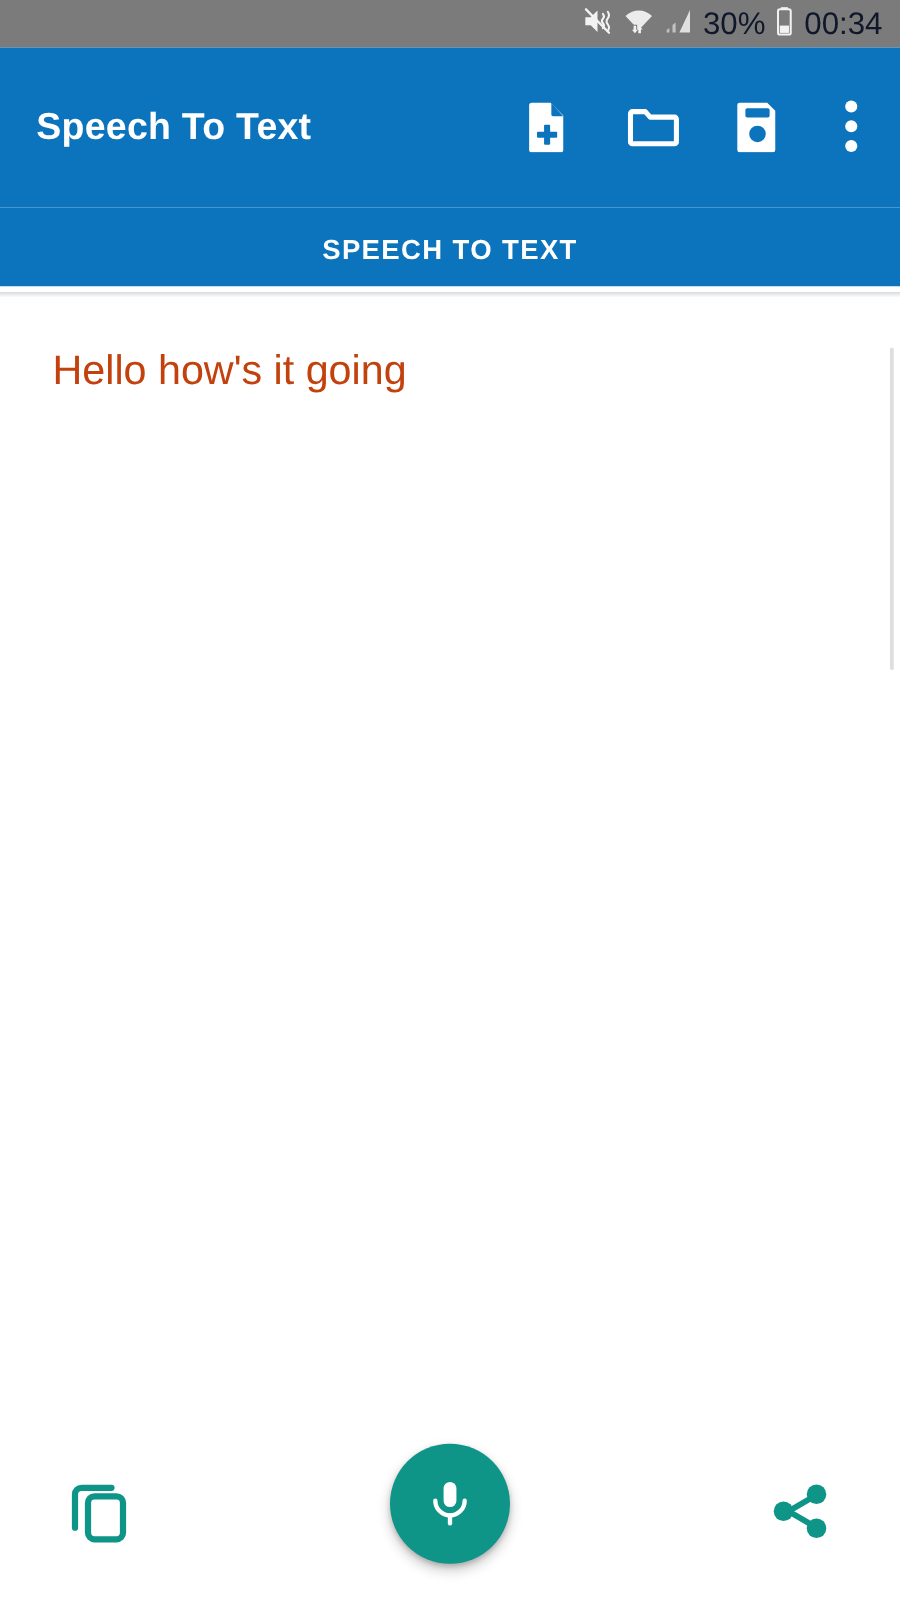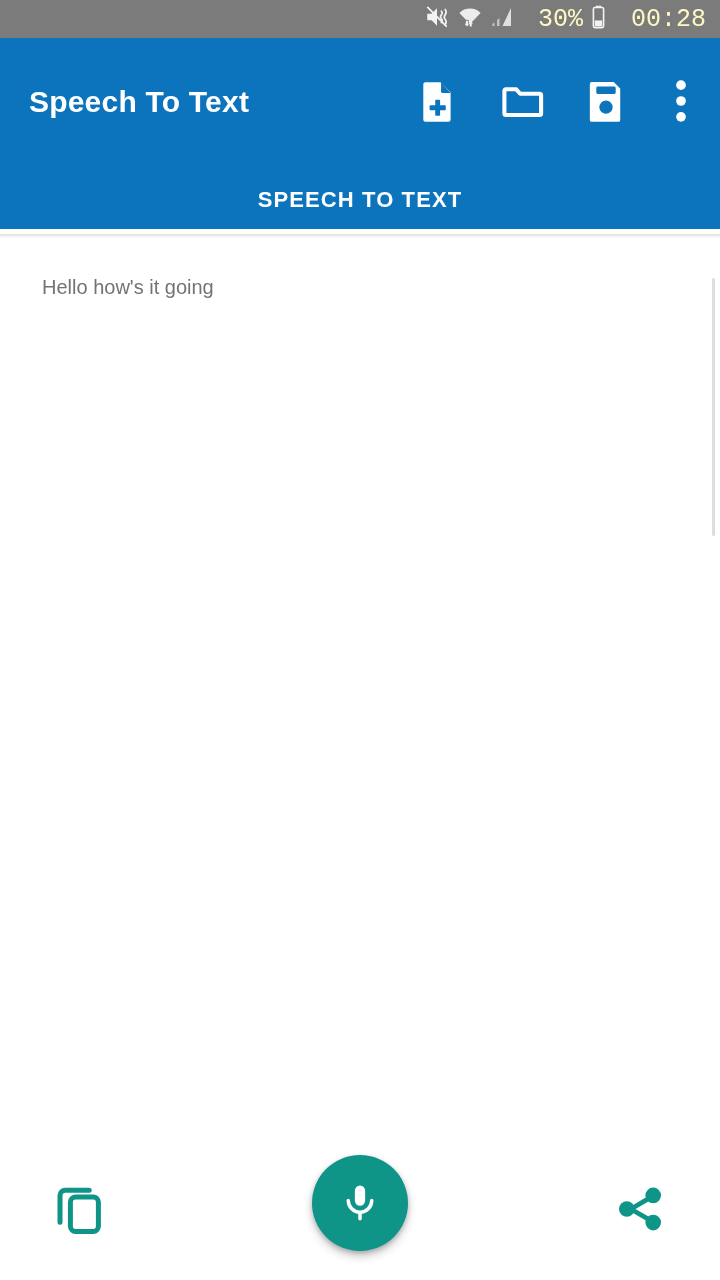--- a/index.html
+++ b/index.html
@@ -27,26 +27,25 @@
     width: 720px;
     height: 38px;
     background: #7b7b7b;
     display: flex;
     align-items: center;
     justify-content: flex-end;
     padding-right: 14px;
     gap: 7px;
   }
   .status-bar .sb-text {
-    color: #fef9c3;
+    color: #0f172a;
     font-size: 25px;
     line-height: 1;
     letter-spacing: 0px;
-    font-family: Liberation Mono, monospace;
-    margin-left: 17px;
+    font-family: Liberation Sans, sans-serif;
   }
   .sb-icon { display: block; }
 
   
   .appbar {
     position: absolute;
     top: 38px; left: 0;
     width: 720px;
     height: 128px;
     background: #0b74bc;
@@ -127,23 +126,23 @@
     top: 0; left: 0;
     width: 720px;
     height: 4px;
     background: linear-gradient(to bottom, rgba(0,0,0,0.13), rgba(0,0,0,0));
   }
   .transcript {
     position: absolute;
     top: 40px;
     left: 42px;
     right: 30px;
-    font-size: 20px;
+    font-size: 33px;
     line-height: 1.35;
-    color: #737373;
+    color: #c2410c;
     word-wrap: break-word;
     caret-color: #0b74bc;
     outline: none;
   }
   .scrollbar-track {
     position: absolute;
     top: 44px;
     right: 5px;
     width: 4px;
     height: 258px;
@@ -234,21 +233,21 @@
     <span class="sb-text">30%</span>
 
     <span class="sb-icon">
       <svg width="17" height="26" viewBox="0 0 12 24">
         <rect x="3.4" y="1.6" width="5.2" height="1.8" fill="#f2f2f2"></rect>
         <rect x="1.3" y="3.2" width="9.4" height="18.6" rx="1.4" fill="none" stroke="#f2f2f2" stroke-width="1.5"></rect>
         <rect x="2.6" y="15.2" width="6.8" height="5.4" fill="#f2f2f2"></rect>
       </svg>
     </span>
 
-    <span class="sb-text">00:28</span>
+    <span class="sb-text">00:34</span>
   </div>
 
   <div class="appbar">
     <div class="appbar-title">Speech To Text</div>
 
     <div class="appbar-actions">
 
       <button class="action-btn">
         <span>
           <svg width="40" height="42" viewBox="0 0 24 26">

